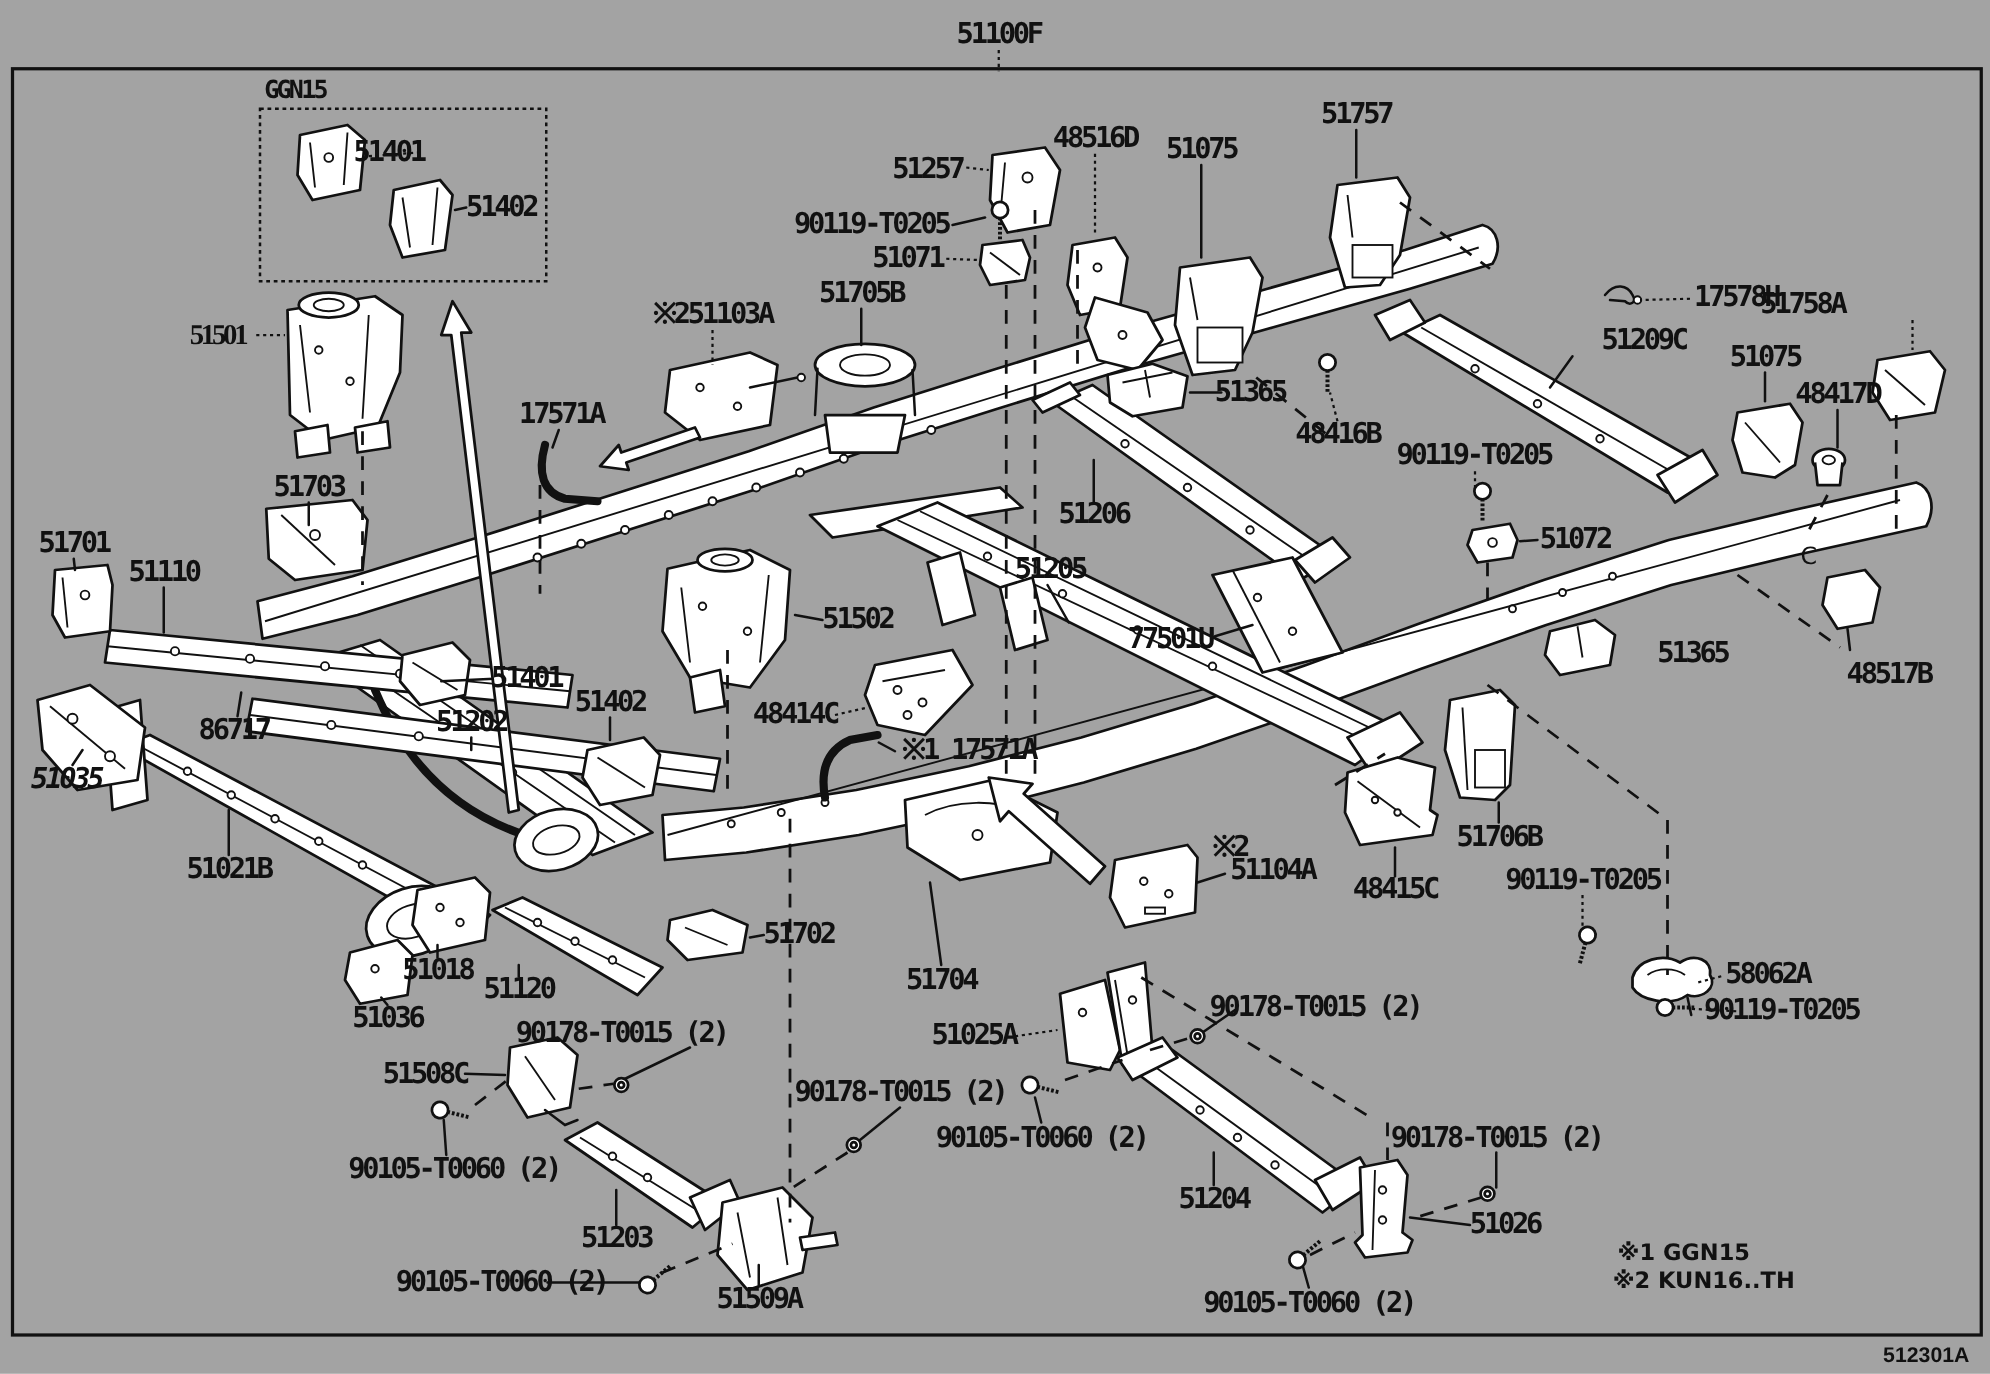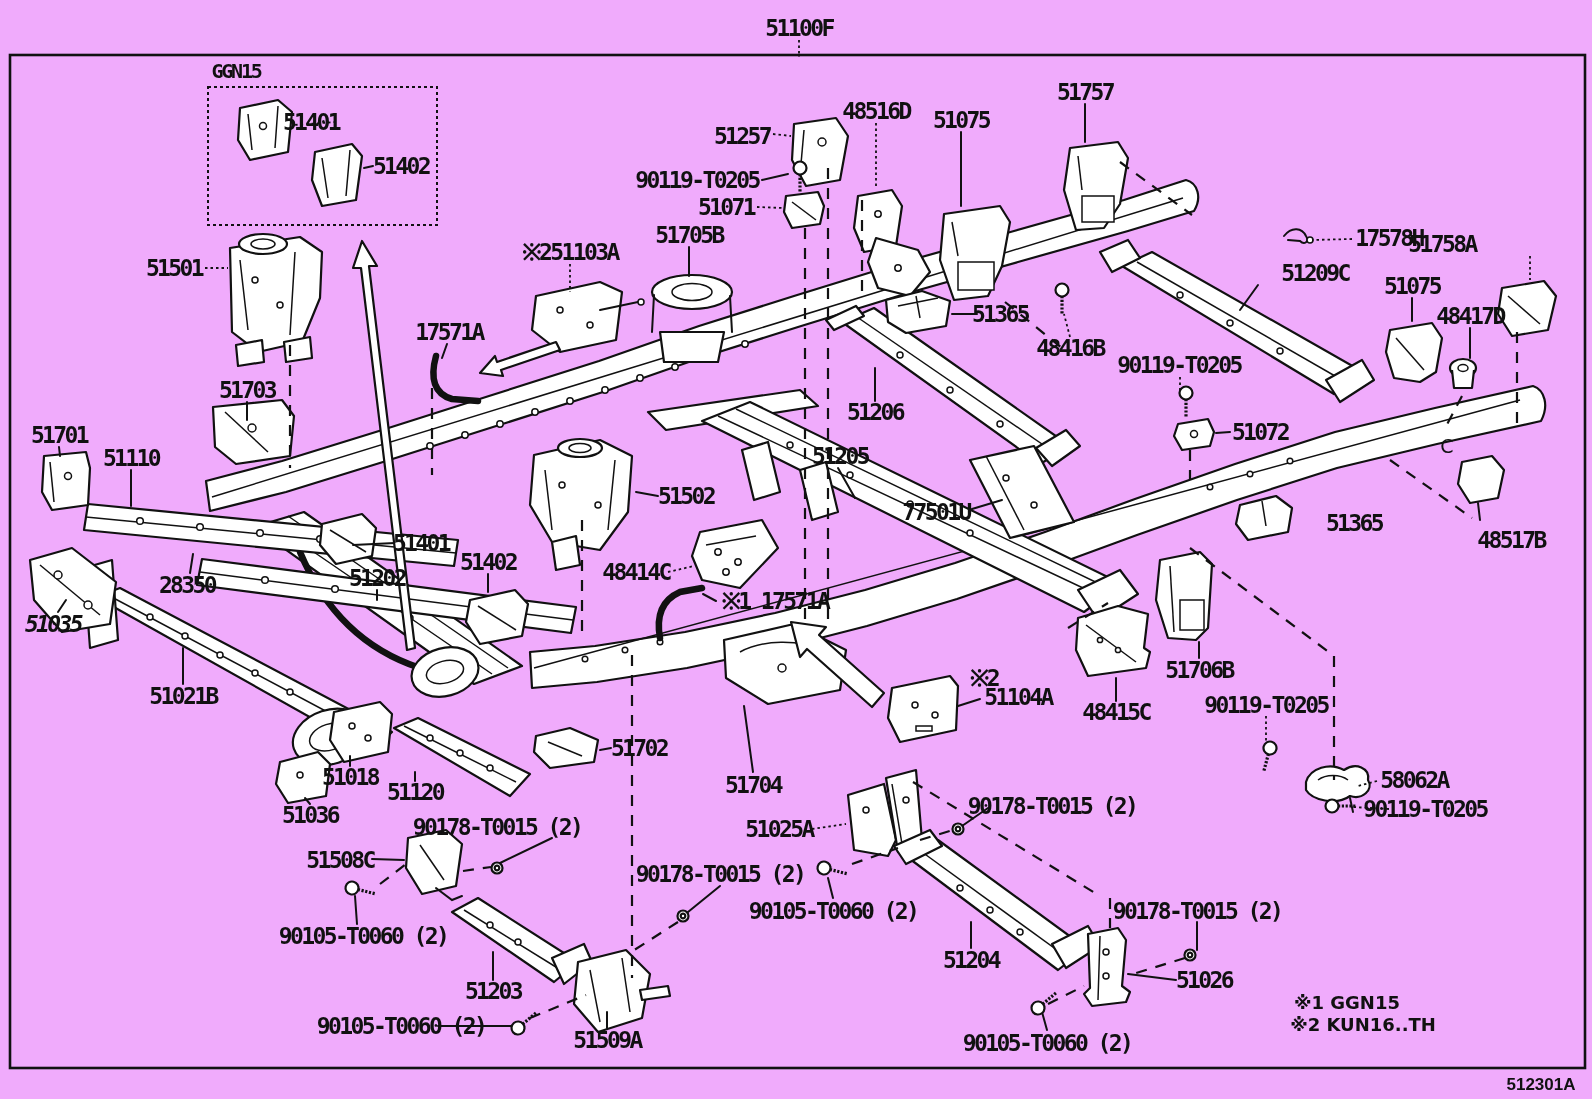--- a/index.html
+++ b/index.html
@@ -1,18 +1,18 @@
 <!DOCTYPE html>
 <html><head>
 <meta charset="utf-8">
 <style>
   html,body{margin:0;padding:0;background:#fff}
   body{width:1592px;height:1099px;position:relative;overflow:hidden;
        font-family:"DejaVu Sans Mono",monospace;color:#111}
-  .stage{position:absolute;inset:0;background:#f0abfc}
+  .stage{position:absolute;inset:0;background:#a3a3a3}
   svg{position:absolute;left:0;top:0;z-index:1}
   #labels{position:absolute;inset:0;z-index:2}
   .lbl{position:absolute;transform:translate(-50%,-50%);white-space:pre;color:#111}
   .pn {font:bold 23px/1 "DejaVu Sans Mono",monospace;letter-spacing:-2.6px}
   .pnS{font:bold 20px/1 "DejaVu Sans Mono",monospace;letter-spacing:-2.2px}
   .fn {font:bold 18px/1 "DejaVu Sans",sans-serif;letter-spacing:0}
   .sh {font:bold 17px/1 "Liberation Sans",sans-serif;letter-spacing:0}
   .mark{font:400 19px/1 "DejaVu Sans",sans-serif}
   
   .o {fill:#fff;stroke:#111;stroke-width:2.2;stroke-linejoin:round}
@@ -484,21 +484,21 @@
     <path class="o" d="M480,373 L495,356 L497,362 L556,342 L560,350 L501,370 L503,376 Z"></path>
     <path class="o" d="M791,622 L826,627 L819,635 L884,693 L872,707 L807,649 L800,657 Z"></path>
   </g>
 </svg>
 
 <div id="labels">
       <div class="lbl pn" style="left: 799px; top: 28px;">51100F</div>
       <div class="lbl pnS" style="left: 236px; top: 71px;">GGN15</div>
       <div class="lbl pn" style="left: 311px; top: 122px;">51401</div>
       <div class="lbl pn" style="left: 401px; top: 166px;">51402</div>
-      <div class="lbl pn" style="left: 174px; top: 268px;">51501</div>
+      <div class="lbl pn" style="left: 174px; top: 268px; font-family: Liberation Serif, serif;">51501</div>
       <div class="lbl pn" style="left: 570px; top: 252px;">※251103A</div>
       <div class="lbl pn" style="left: 689px; top: 235px;">51705B</div>
       <div class="lbl pn" style="left: 726px; top: 207px;">51071</div>
       <div class="lbl pn" style="left: 697px; top: 180px;">90119-T0205</div>
       <div class="lbl pn" style="left: 742px; top: 136px;">51257</div>
       <div class="lbl pn" style="left: 876px; top: 111px;">48516D</div>
       <div class="lbl pn" style="left: 961px; top: 120px;">51075</div>
       <div class="lbl pn" style="left: 1085px; top: 92px;">51757</div>
       <div class="lbl pn" style="left: 1389px; top: 238px;">17578H</div>
       <div class="lbl pn" style="left: 1442px; top: 244px;">51758A</div>
@@ -516,21 +516,21 @@
       <div class="lbl pn" style="left: 1260px; top: 432px;">51072</div>
       <div class="lbl pn" style="left: 840px; top: 456px;">51205</div>
       <div class="lbl pn" style="left: 686px; top: 496px;">51502</div>
       <div class="lbl pn" style="left: 936px; top: 512px; text-align: right;">77501U</div>
       <div class="lbl pn" style="left: 1354px; top: 523px;">51365</div>
       <div class="lbl pn" style="left: 1511px; top: 540px;">48517B</div>
       <div class="lbl pn" style="left: 421px; top: 543px;">51401</div>
       <div class="lbl pn" style="left: 488px; top: 562px;">51402</div>
       <div class="lbl pn" style="left: 377px; top: 578px;">51202</div>
       <div class="lbl pn" style="left: 636px; top: 572px;">48414C</div>
-      <div class="lbl pn" style="left: 187px; top: 585px;">28350</div>
+      <div class="lbl pn" style="left: 187px; top: 585px;">86717</div>
       <div class="lbl pn" style="left: 53px; top: 624px; font-style: italic;">51035</div>
       <div class="lbl pn" style="left: 775px; top: 601px;">※1 17571A</div>
       <div class="lbl pn" style="left: 183px; top: 696px;">51021B</div>
       <div class="lbl pn" style="left: 984px; top: 678px;">※2</div>
       <div class="lbl pn" style="left: 1018px; top: 697px;">51104A</div>
       <div class="lbl pn" style="left: 1199px; top: 670px;">51706B</div>
       <div class="lbl pn" style="left: 1116px; top: 712px;">48415C</div>
       <div class="lbl pn" style="left: 1266px; top: 705px;">90119-T0205</div>
       <div class="lbl pn" style="left: 1414px; top: 780px;">58062A</div>
       <div class="lbl pn" style="left: 1425px; top: 809px;">90119-T0205</div>

